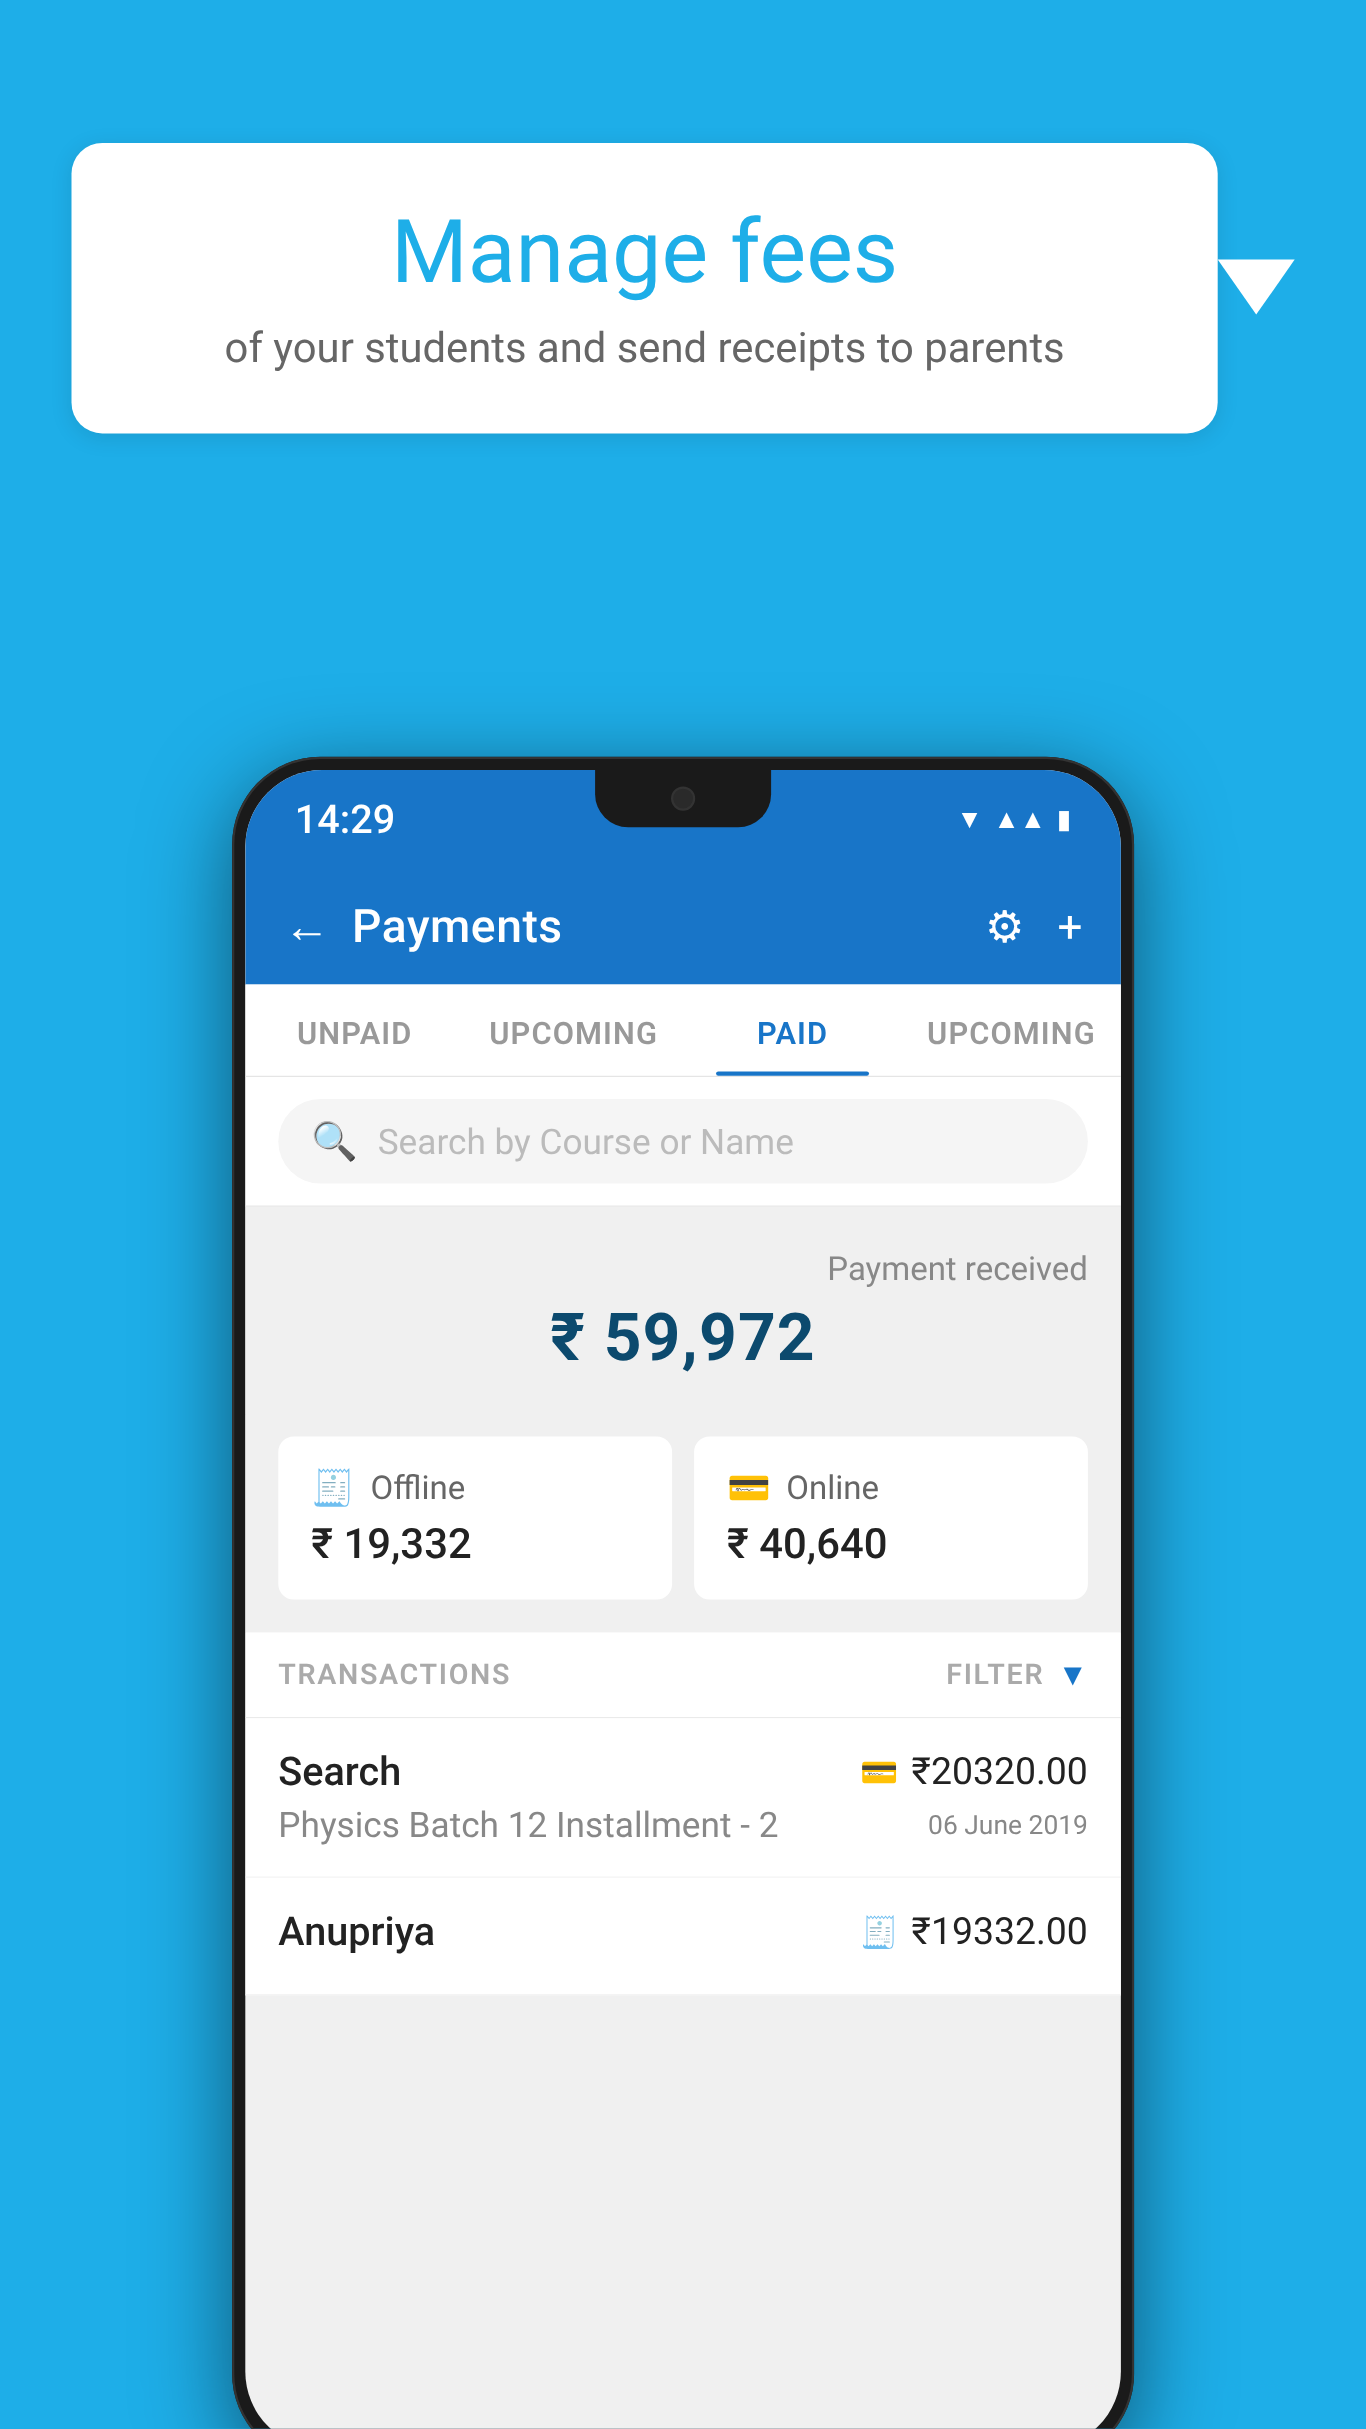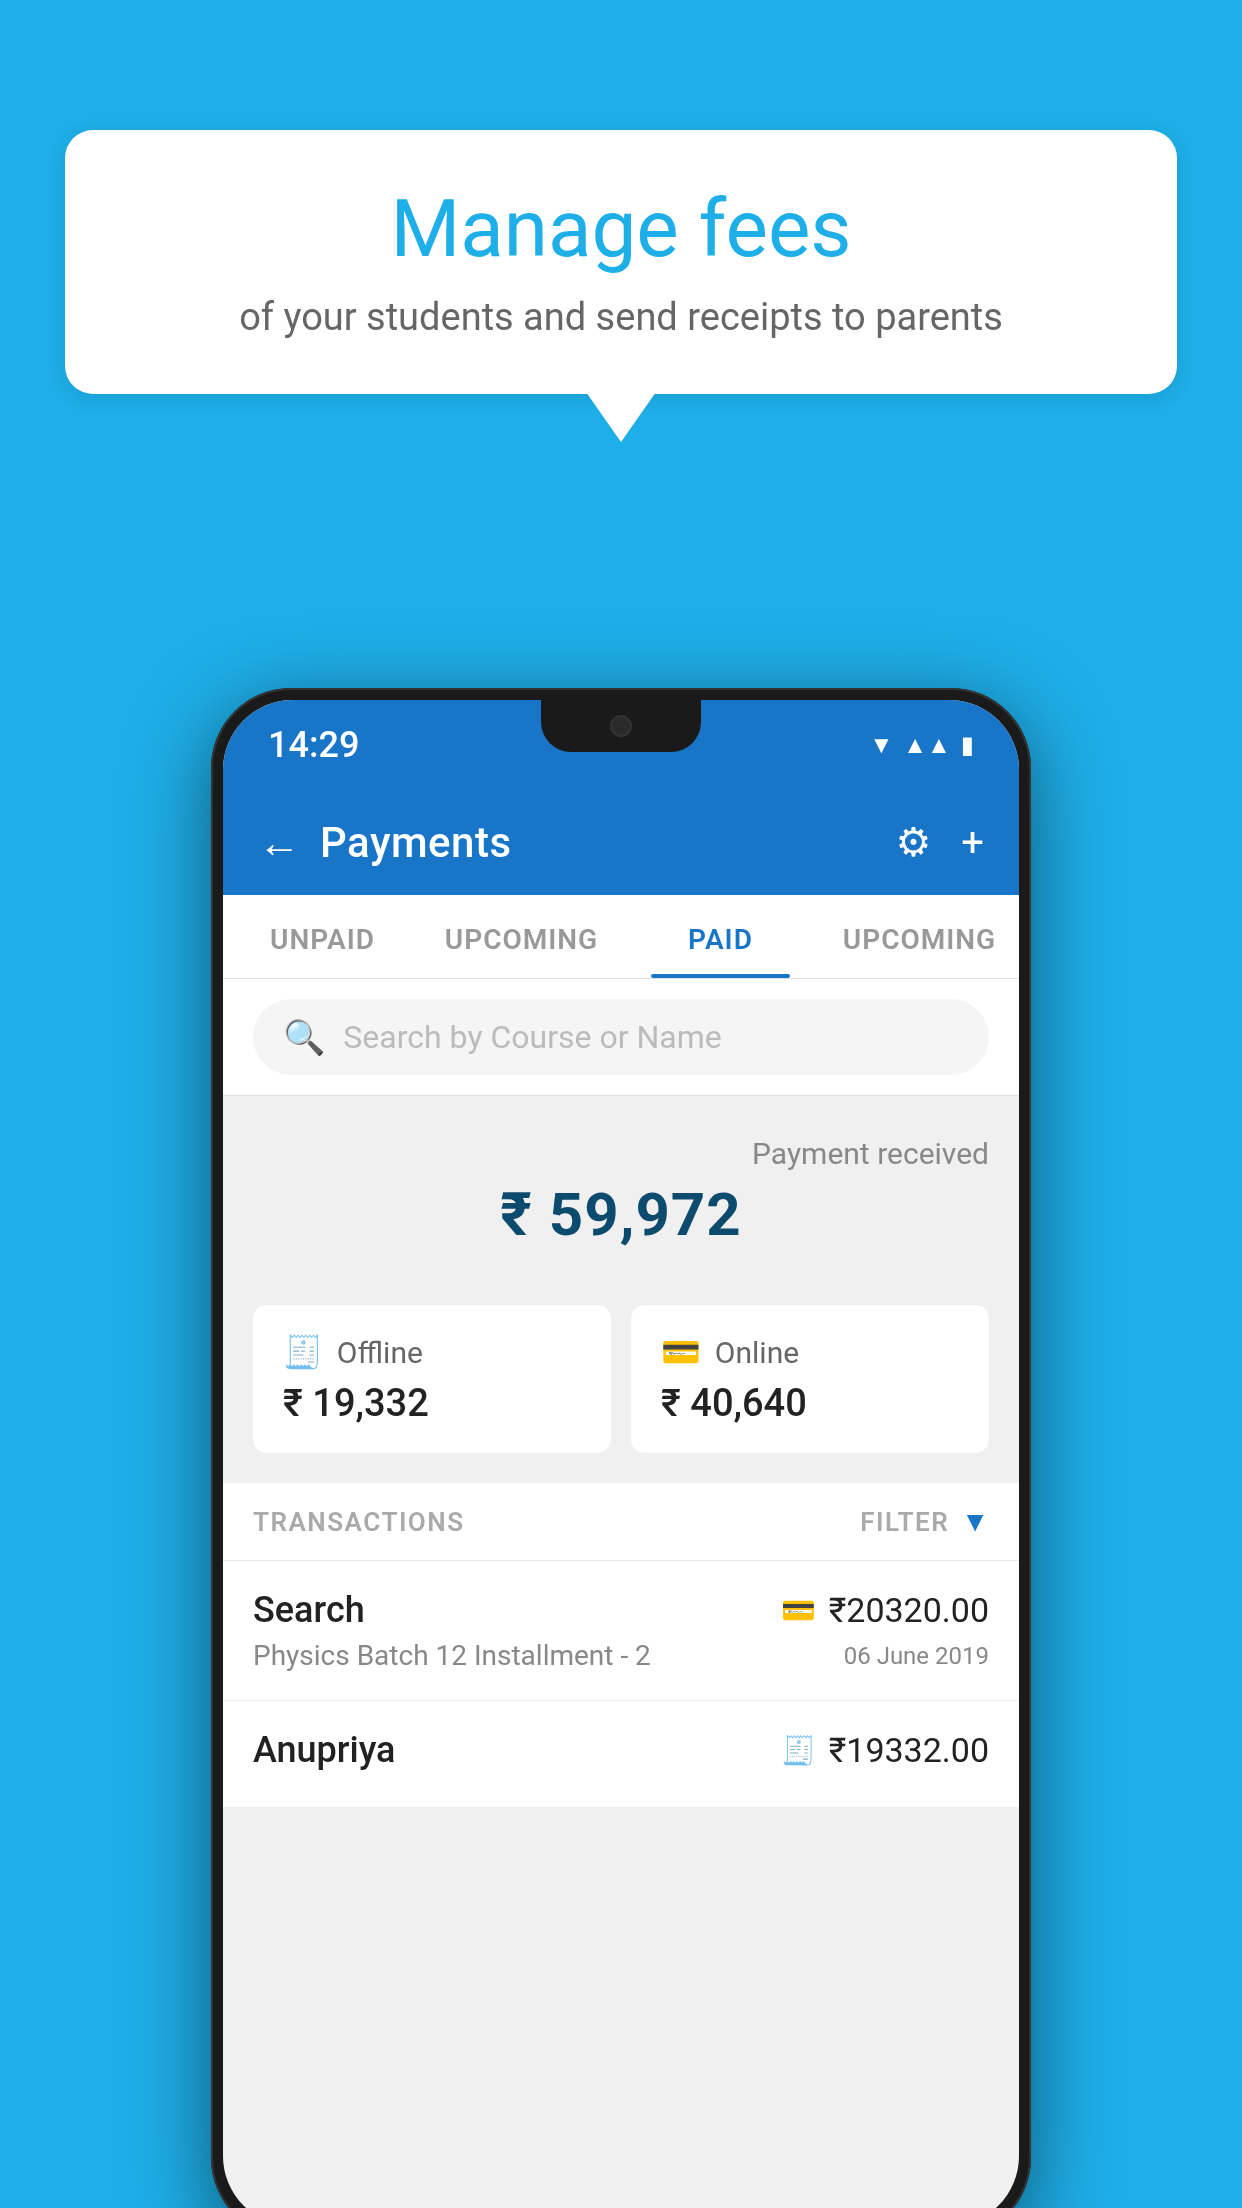--- a/index.html
+++ b/index.html
@@ -13,21 +13,20 @@
       position: relative;
     }
 
     
     .speech-bubble-container {
       position: absolute;
       top: 130px;
       left: 65px;
       right: 65px;
       display: flex;
-      flex-direction: column;
       align-items: center;
     }
 
     .speech-bubble {
       background: white;
       border-radius: 28px;
       padding: 55px 70px 50px;
       text-align: center;
       width: 100%;
       box-shadow: 0 4px 20px rgba(0,0,0,0.1);
@@ -358,21 +357,21 @@
       color: #222;
     }
 
     .transaction-bottom {
       display: flex;
       align-items: center;
       justify-content: space-between;
     }
 
     .transaction-course {
-      font-size: 28px;
+      font-size: 32px;
       color: #888;
     }
 
     .transaction-date {
       font-size: 24px;
       color: #888;
     }
   </style>
 </head>
 <body>

